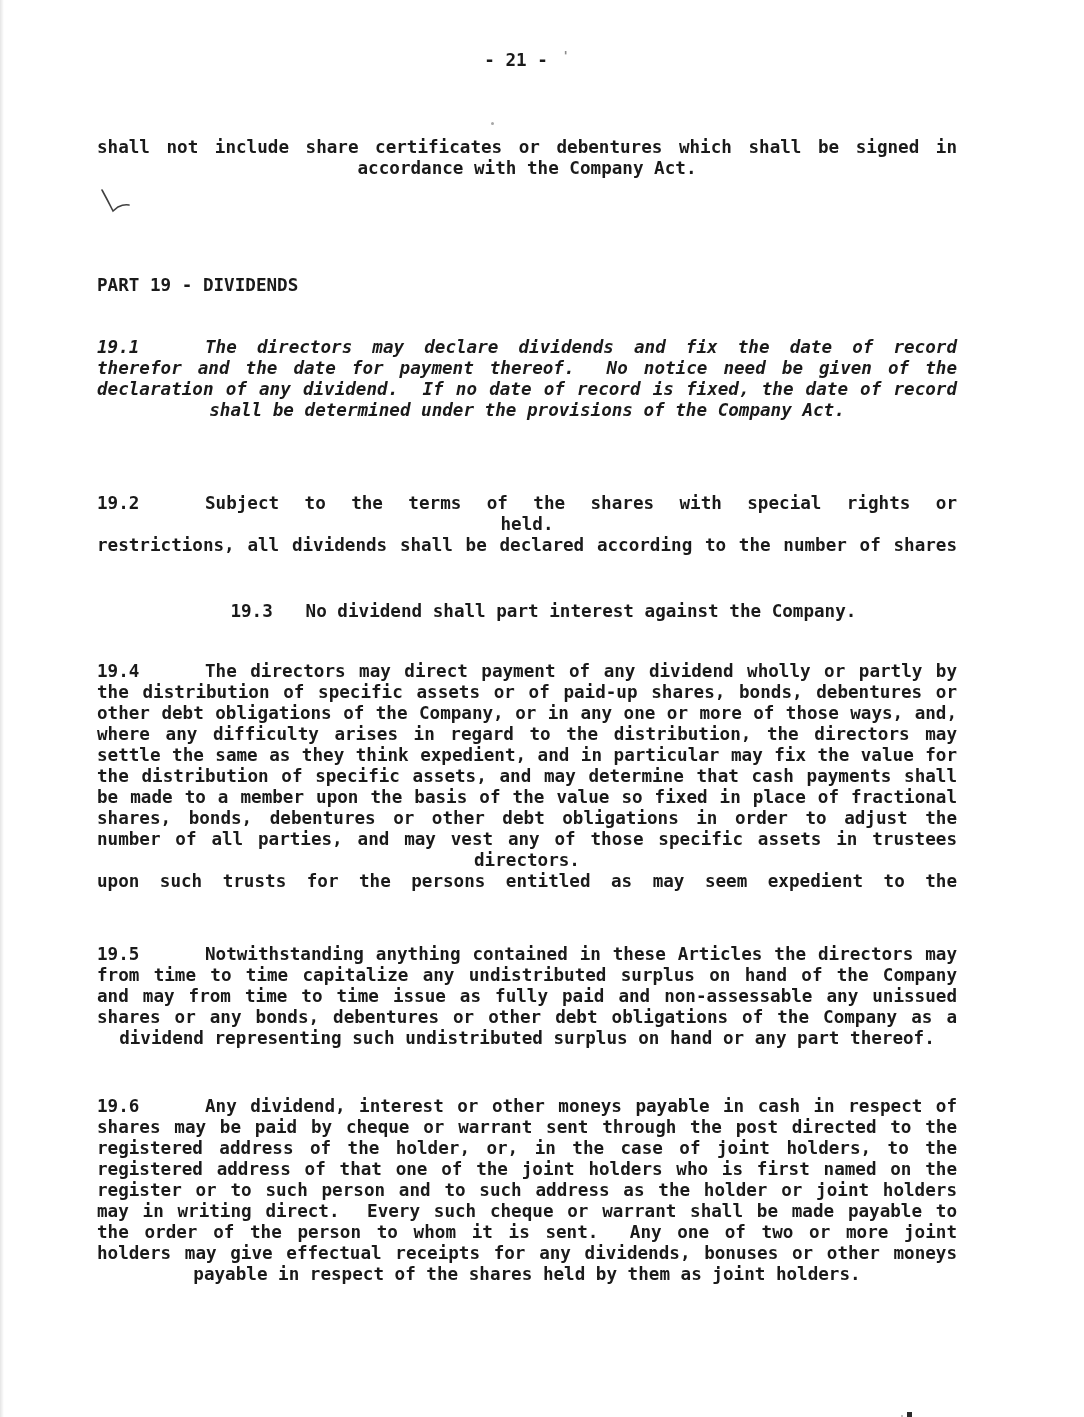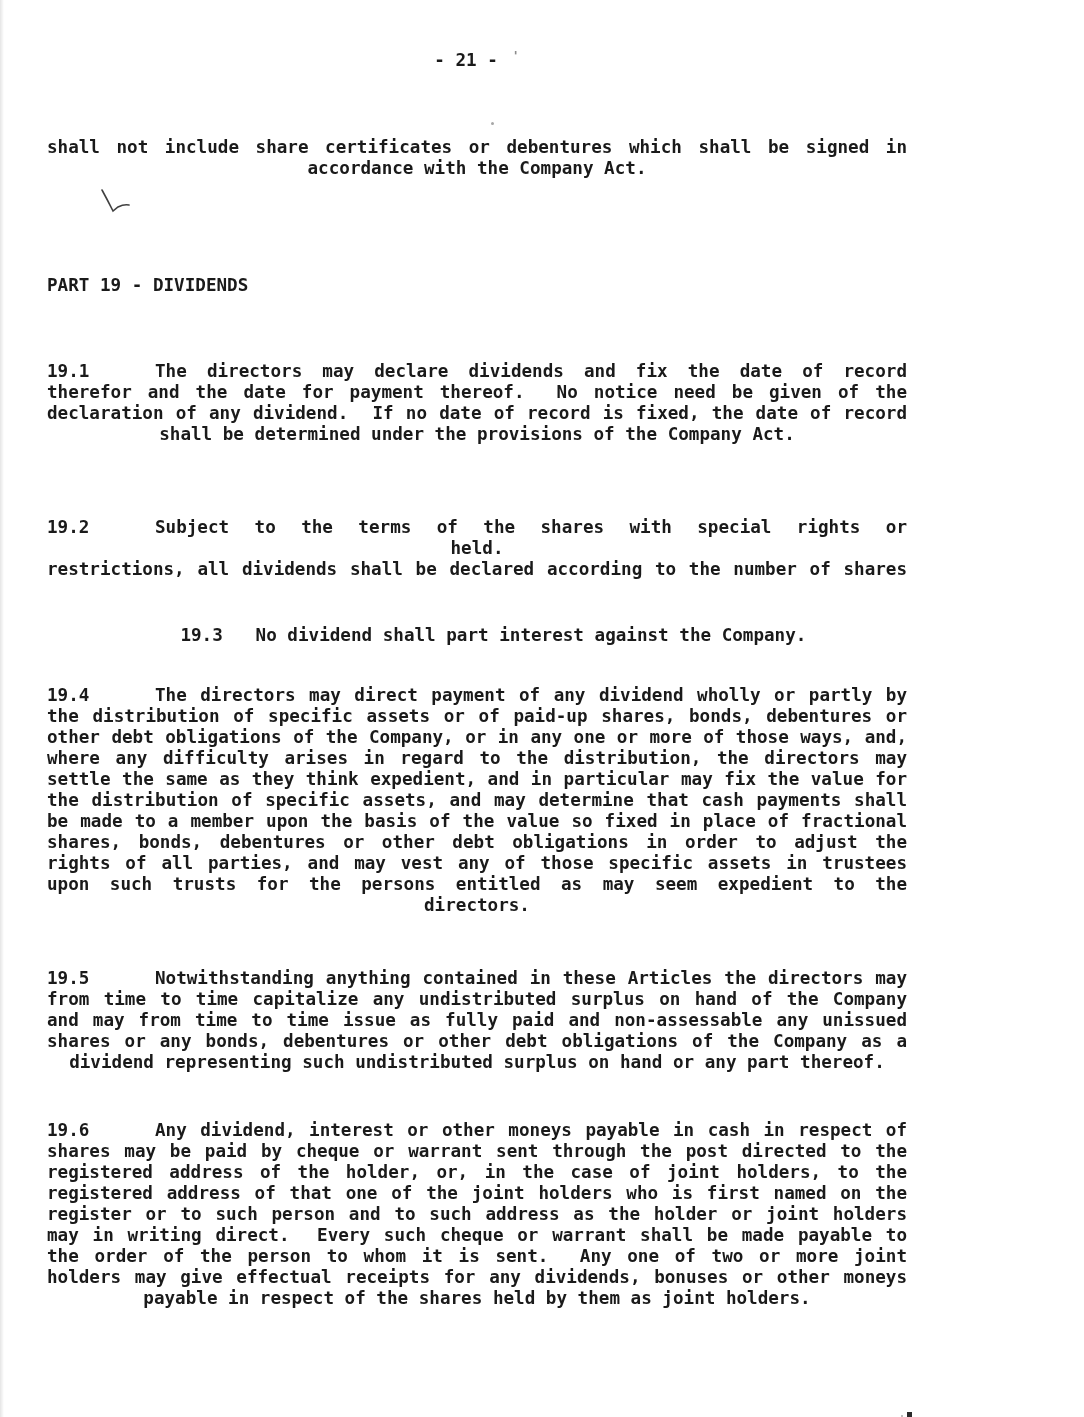--- a/index.html
+++ b/index.html
@@ -11,21 +11,21 @@
     position: relative;
     overflow: hidden;
     font-family: "DejaVu Sans Mono", "Liberation Mono", monospace;
     font-weight: bold;
     color: #1a1a1a;
     -webkit-font-smoothing: antialiased;
   }
   .page {
     position: relative;
     width: 860px;
-    padding: 0 127px 0 47px;
+    padding: 0 127px 0 97px;
     font-size: 17.6px;
     line-height: 21px;
   }
   
   .scan-edge {
     position: absolute; left: 0; top: 0; width: 4px; height: 1417px;
     background: linear-gradient(to right, rgba(0,0,0,0.10), rgba(0,0,0,0));
   }
   .pagenum-row {
     margin-top: 45px;
@@ -51,21 +51,21 @@
   }
   .secnum {
     display: inline-block;
     width: 108px;
   }
   .intro   { margin-top: 66px; }
   .heading {
     margin-top: 96px;
     text-align: left;
   }
-  #sections > .para:nth-child(1) { margin-top: 65px; }
+  #sections > .para:nth-child(1) { margin-top: 41px; font-style: italic; }
   #sections > .para:nth-child(2) { margin-top: 72px; }
   #sections > .para:nth-child(3) { margin-top: 45px; }
   #sections > .para:nth-child(4) { margin-top: 39px; }
   #sections > .para:nth-child(5) { margin-top: 52px; }
   #sections > .para:nth-child(6) { margin-top: 47px; }
 
   .checkmark-svg {
     position: absolute;
     left: 98px; top: 141px;
     width: 46px; height: 36px;
@@ -123,23 +123,23 @@
       </div>
       <div class="para">
         <div class="line j"><span class="secnum">19.4</span><span>The directors may direct payment of any dividend wholly or partly by</span></div>
         <div class="line j">the distribution of specific assets or of paid-up shares, bonds, debentures or</div>
         <div class="line j">other debt obligations of the Company, or in any one or more of those ways, and,</div>
         <div class="line j">where any difficulty arises in regard to the distribution, the directors may</div>
         <div class="line j">settle the same as they think expedient, and in particular may fix the value for</div>
         <div class="line j">the distribution of specific assets, and may determine that cash payments shall</div>
         <div class="line j">be made to a member upon the basis of the value so fixed in place of fractional</div>
         <div class="line j">shares, bonds, debentures or other debt obligations in order to adjust the</div>
-        <div class="line j">rights of all parties, and may vest any of those specific assets in trustees</div>
+        <div class="line j">number of all parties, and may vest any of those specific assets in trustees</div>
+        <div class="line">directors.</div>
         <div class="line j">upon such trusts for the persons entitled as may seem expedient to the</div>
-        <div class="line">directors.</div>
       </div>
       <div class="para">
         <div class="line j"><span class="secnum">19.5</span><span>Notwithstanding anything contained in these Articles the directors may</span></div>
         <div class="line j">from time to time capitalize any undistributed surplus on hand of the Company</div>
         <div class="line j">and may from time to time issue as fully paid and non-assessable any unissued</div>
         <div class="line j">shares or any bonds, debentures or other debt obligations of the Company as a</div>
         <div class="line">dividend representing such undistributed surplus on hand or any part thereof.</div>
       </div>
       <div class="para">
         <div class="line j"><span class="secnum">19.6</span><span>Any dividend, interest or other moneys payable in cash in respect of</span></div>

